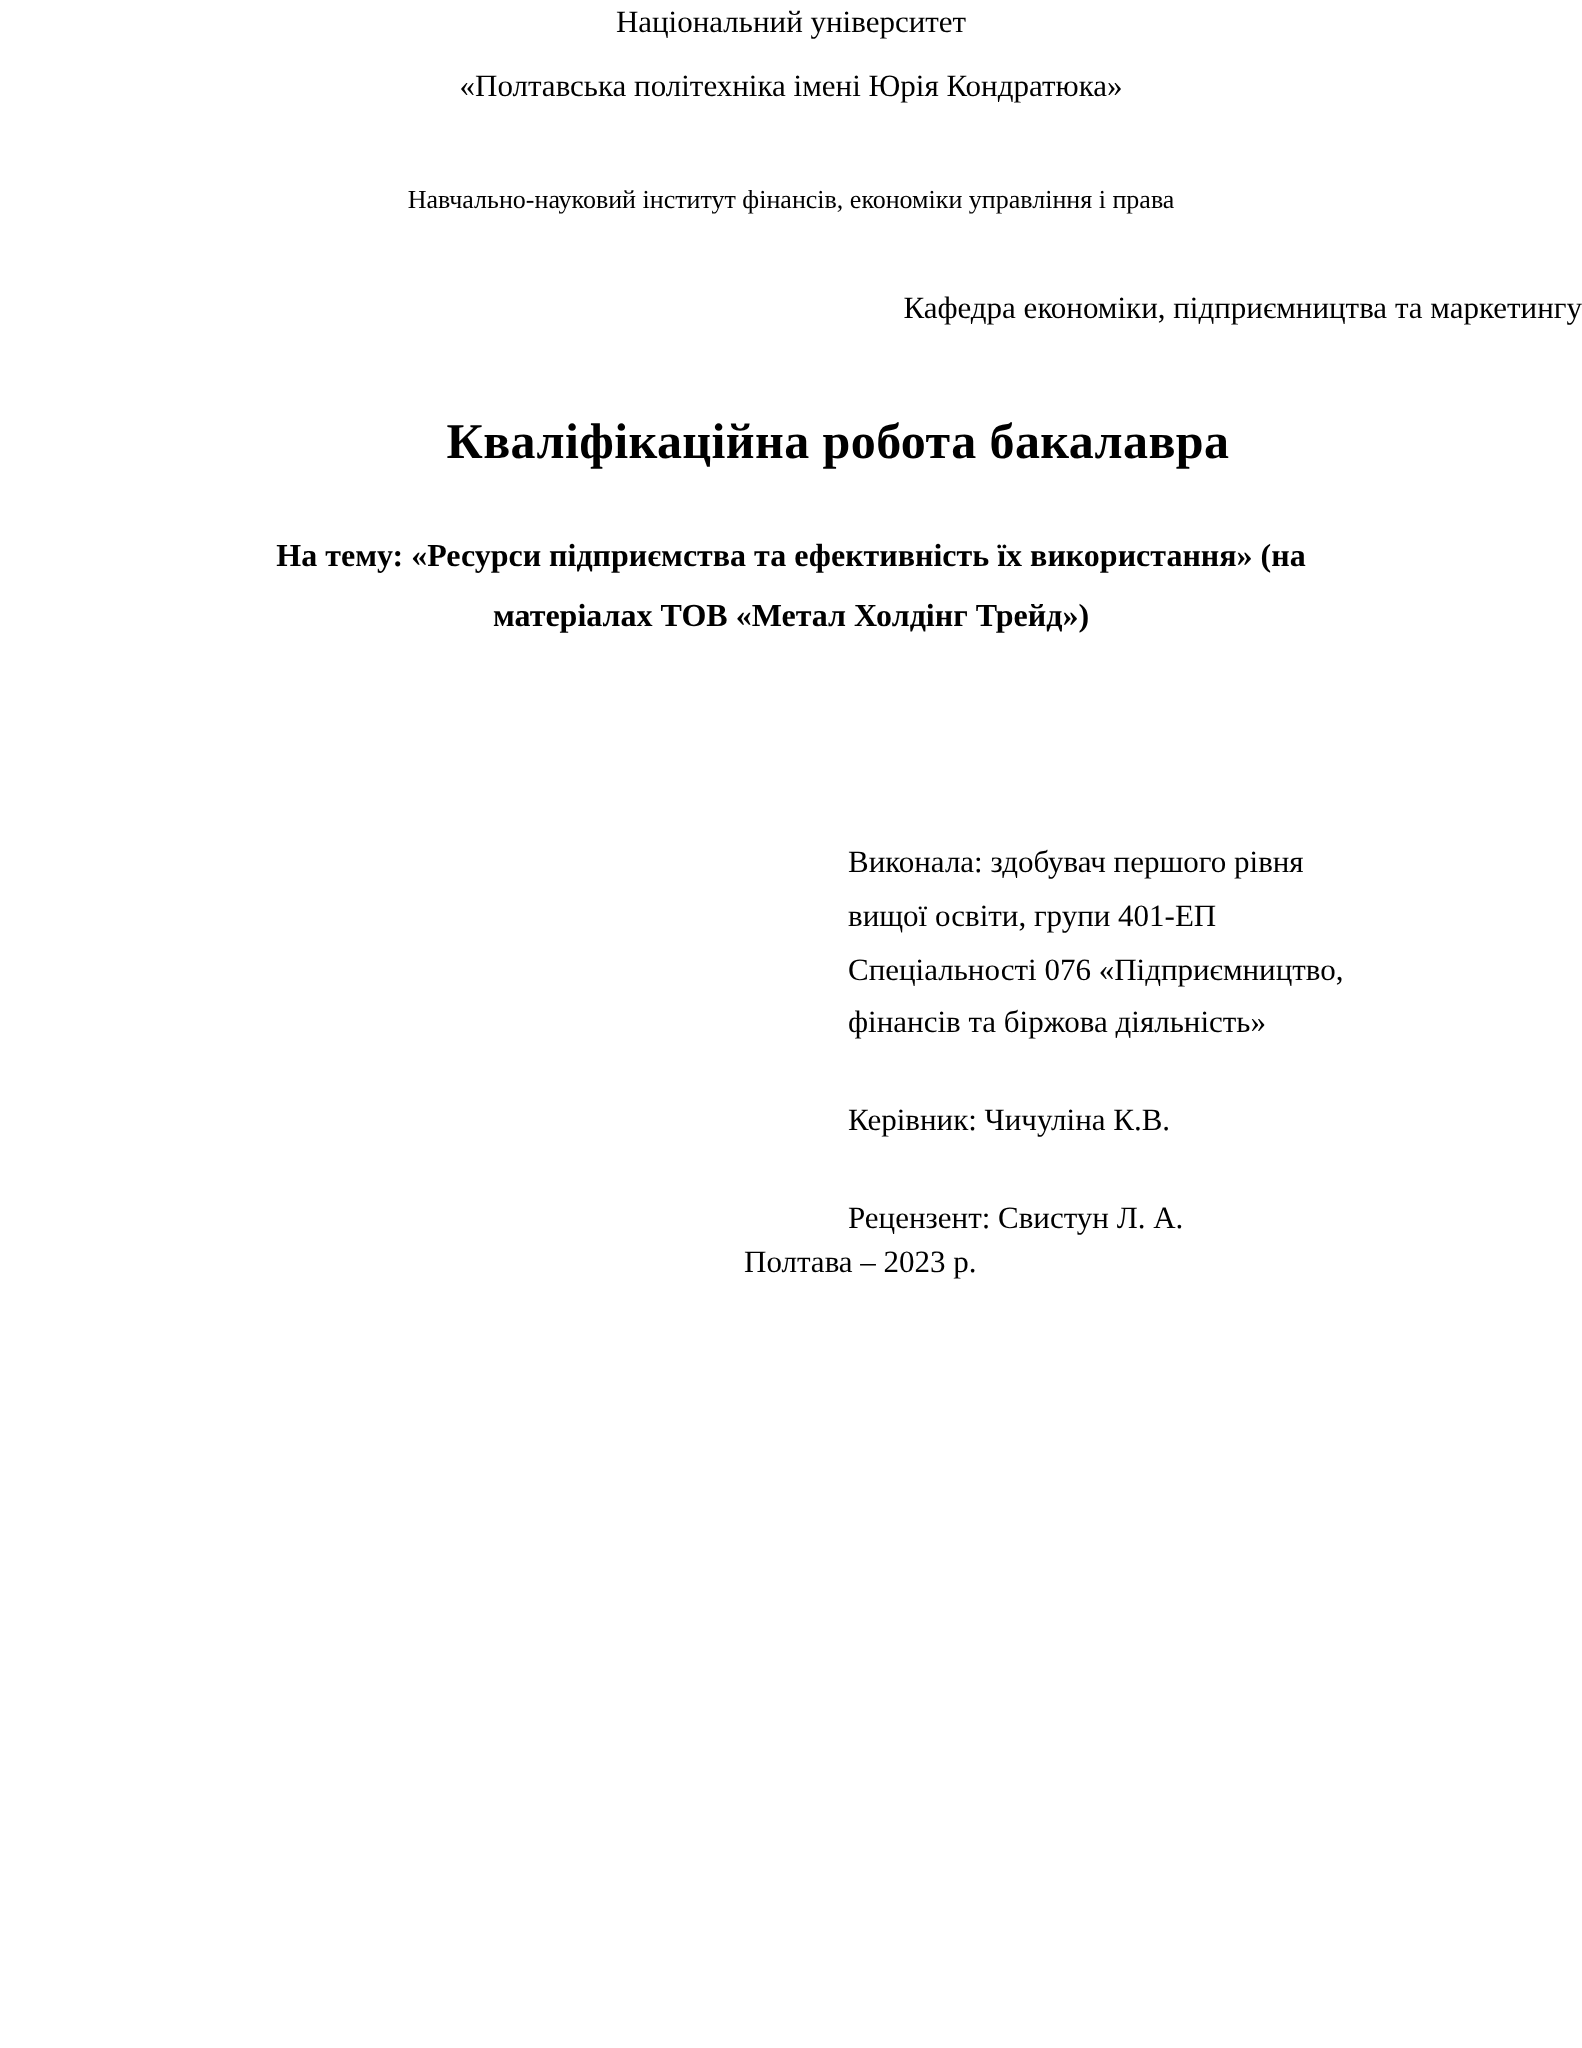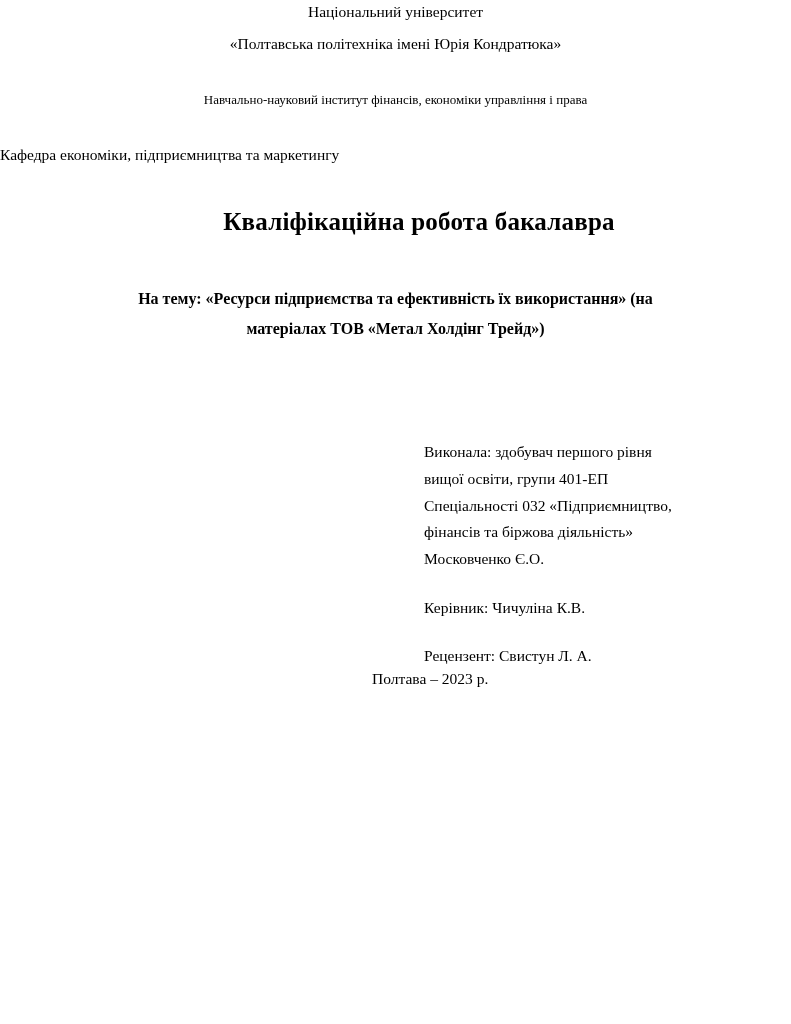--- a/index.html
+++ b/index.html
@@ -31,35 +31,35 @@
   }
   .header-block .line + .line {
     margin-top: 8px;
   }
   .institute {
     text-align: center;
     margin-top: 36px;
     font-size: 13px;
   }
   .department {
-    text-align: left;
+    text-align: right;
     margin-top: 38px;
     font-size: 15.5px;
   }
   .doc-type {
     text-align: center;
     margin-top: 44px;
     font-size: 25px;
     font-weight: bold;
     letter-spacing: 0.2px;
     padding-left: 47px;
   }
   .topic {
     text-align: center;
-    margin-top: 48px;
+    margin-top: 28px;
     font-size: 16px;
     font-weight: bold;
     line-height: 1.85;
     padding: 0 57px;
   }
   .author-block {
     margin-top: 96px;
     margin-left: 424px;
     font-size: 15.5px;
     line-height: 1.72;
@@ -89,23 +89,22 @@
   <div class="doc-type">Кваліфікаційна робота бакалавра</div>
 
   <div class="topic">
     <div>На тему: «Ресурси підприємства та ефективність їх використання» (на</div>
     <div>матеріалах ТОВ «Метал Холдінг Трейд»)</div>
   </div>
 
   <div class="author-block">
     <div>Виконала: здобувач першого рівня</div>
     <div>вищої освіти, групи 401-ЕП</div>
-    <div>Спеціальності 032 «Підприємництво,</div>
+    <div>Спеціальності 076 «Підприємництво,</div>
     <div>фінансів та біржова діяльність»</div>
-    <div>Московченко Є.О.</div>
     <div class="gap"></div>
     <div>Керівник: Чичуліна К.В.</div>
     <div class="gap"></div>
     <div>Рецензент: Свистун Л. А.</div>
   </div>
 
   <div class="place">Полтава – 2023 р.</div>
 
 </div>
 

